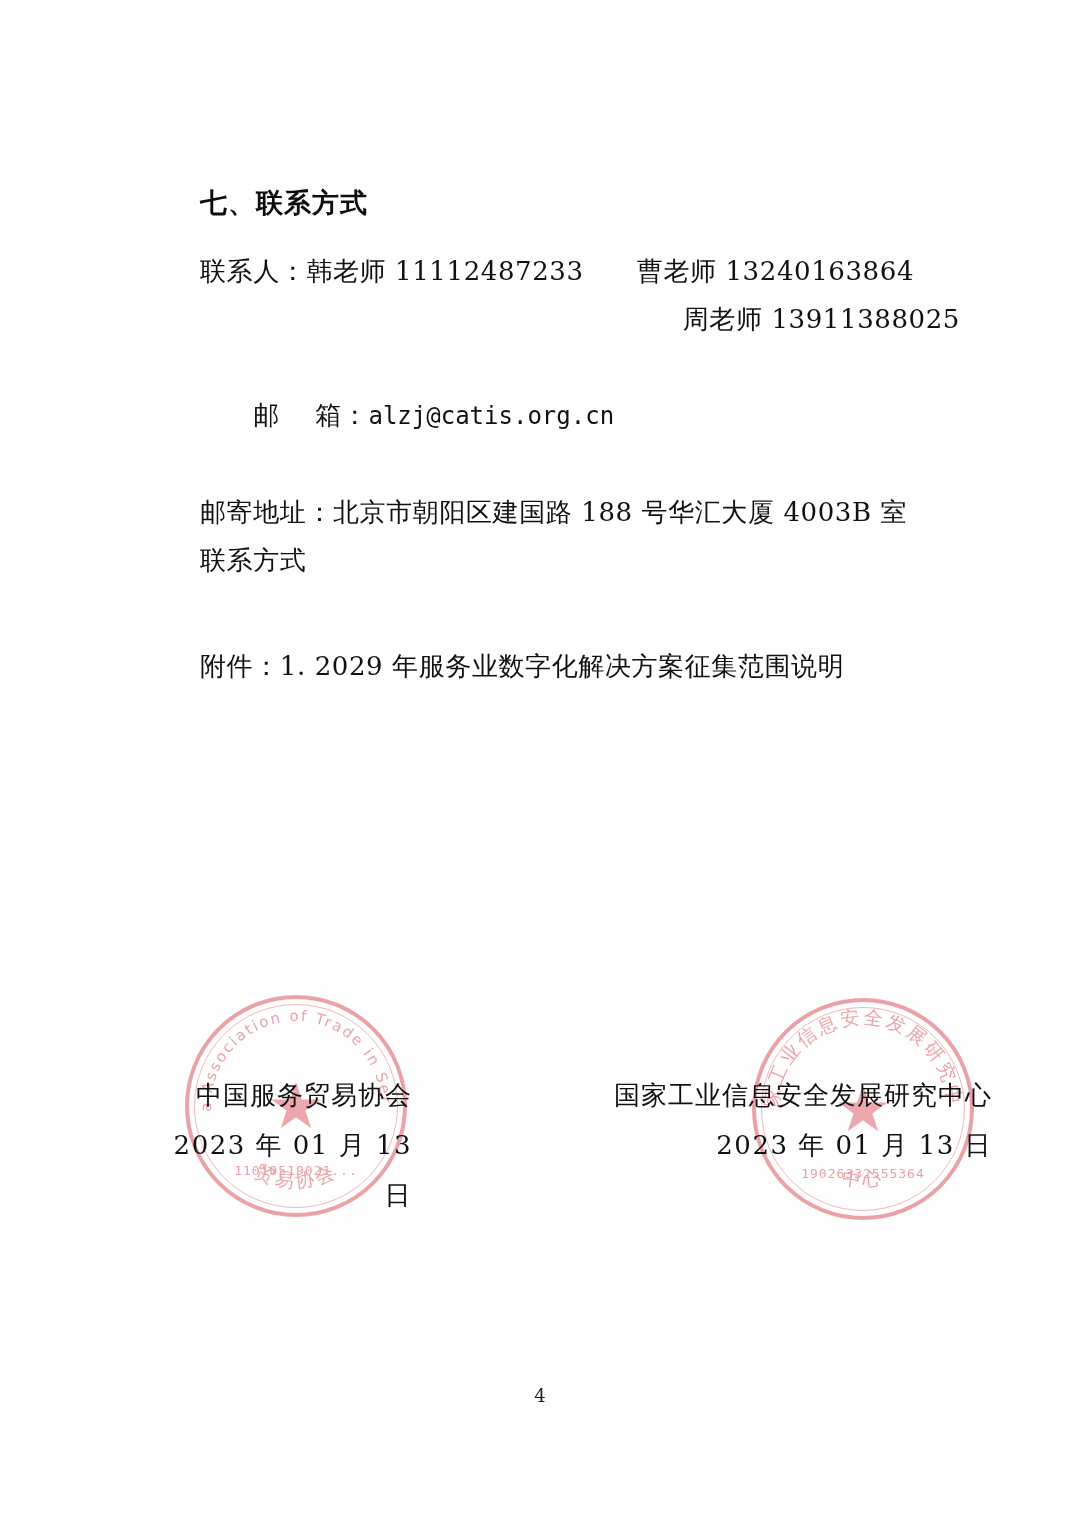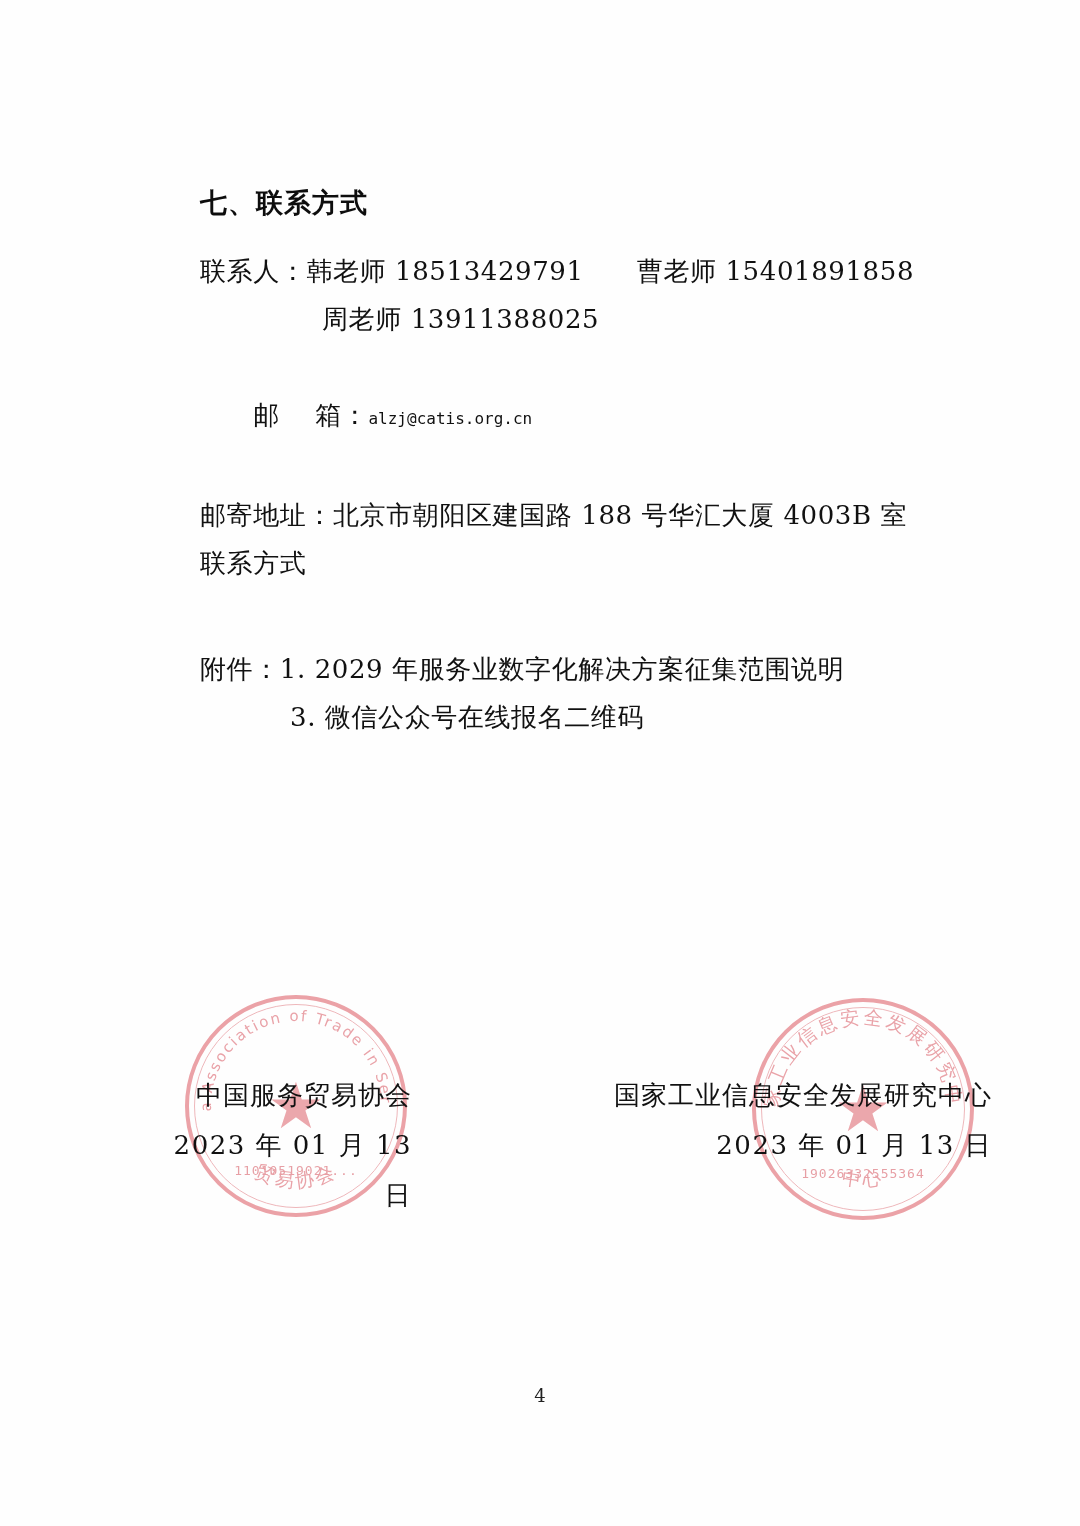--- a/index.html
+++ b/index.html
@@ -37,27 +37,28 @@
     line-height: 48px;
     letter-spacing: 0.6px;
     white-space: pre;
     color: #111111;
   }
   .indent-1 {
     padding-left: 0px;
   }
   .indent-2 {
     padding-left: 122px;
+    text-align: right;
   }
   .indent-3 {
     padding-left: 90px;
   }
   .mono {
     font-family: "DejaVu Sans Mono", "Liberation Mono", monospace;
-    font-size: 16px;
+    font-size: 24px;
     letter-spacing: 0px;
   }
   .gap {
     height: 58px;
   }
   .attach-block {
     margin-top: 0px;
   }
   .sign-area {
     position: absolute;
@@ -171,37 +172,36 @@
 </style>
 </head>
 <body>
 
 <div class="page">
 
   <div class="content">
 
     <h2 class="section-title">七、联系方式</h2>
 
-    <div class="line indent-1">联系人：韩老师 18513429791      曹老师 15401891858</div>
+    <div class="line indent-1">联系人：韩老师 11112487233      曹老师 13240163864</div>
 
     <div class="line indent-2">周老师 13911388025</div>
 
     <div class="line indent-1">
       <span>邮　 箱：</span><span class="mono">alzj@catis.org.cn</span>
     </div>
 
     <div class="line indent-1">邮寄地址：北京市朝阳区建国路 188 号华汇大厦 4003B 室</div>
 
     <div class="line indent-1">联系方式</div>
 
     <div class="gap"></div>
 
     <div class="attach-block">
       <div class="line indent-1">附件：1. 2029 年服务业数字化解决方案征集范围说明</div>
-      <div class="line indent-3">3. 微信公众号在线报名二维码</div>
     </div>
   </div>
 
   <div class="sign-area">
 
     <div class="seal seal-left">
       <div class="ring"></div>
       <div class="ring-inner"></div>
       <div class="arc-text">
         <svg viewBox="0 0 222 222">

